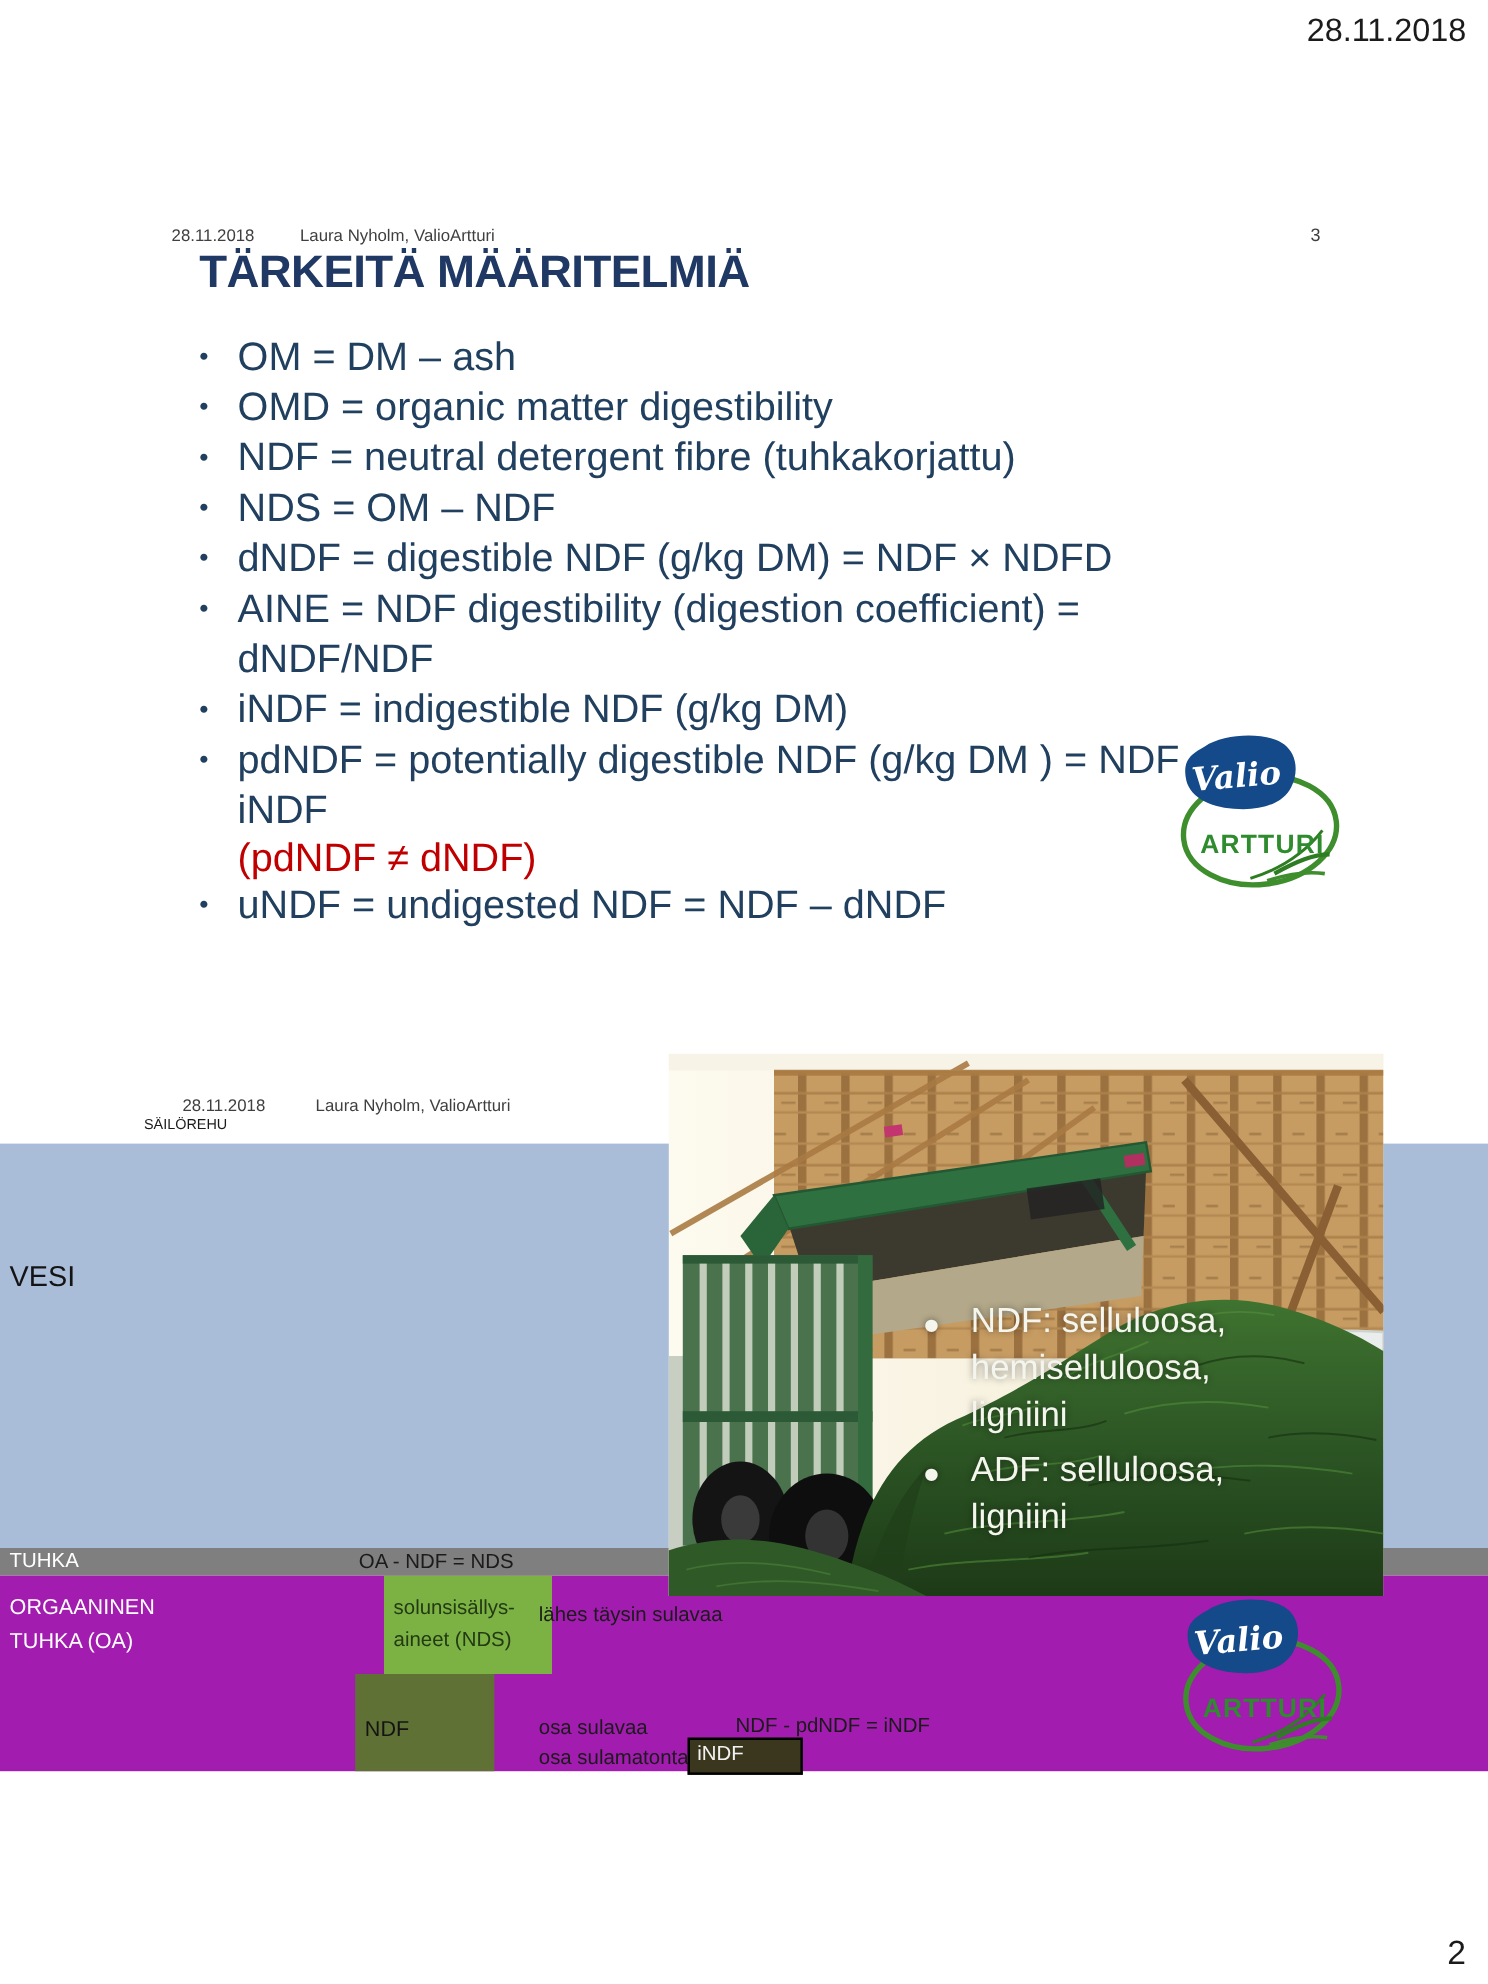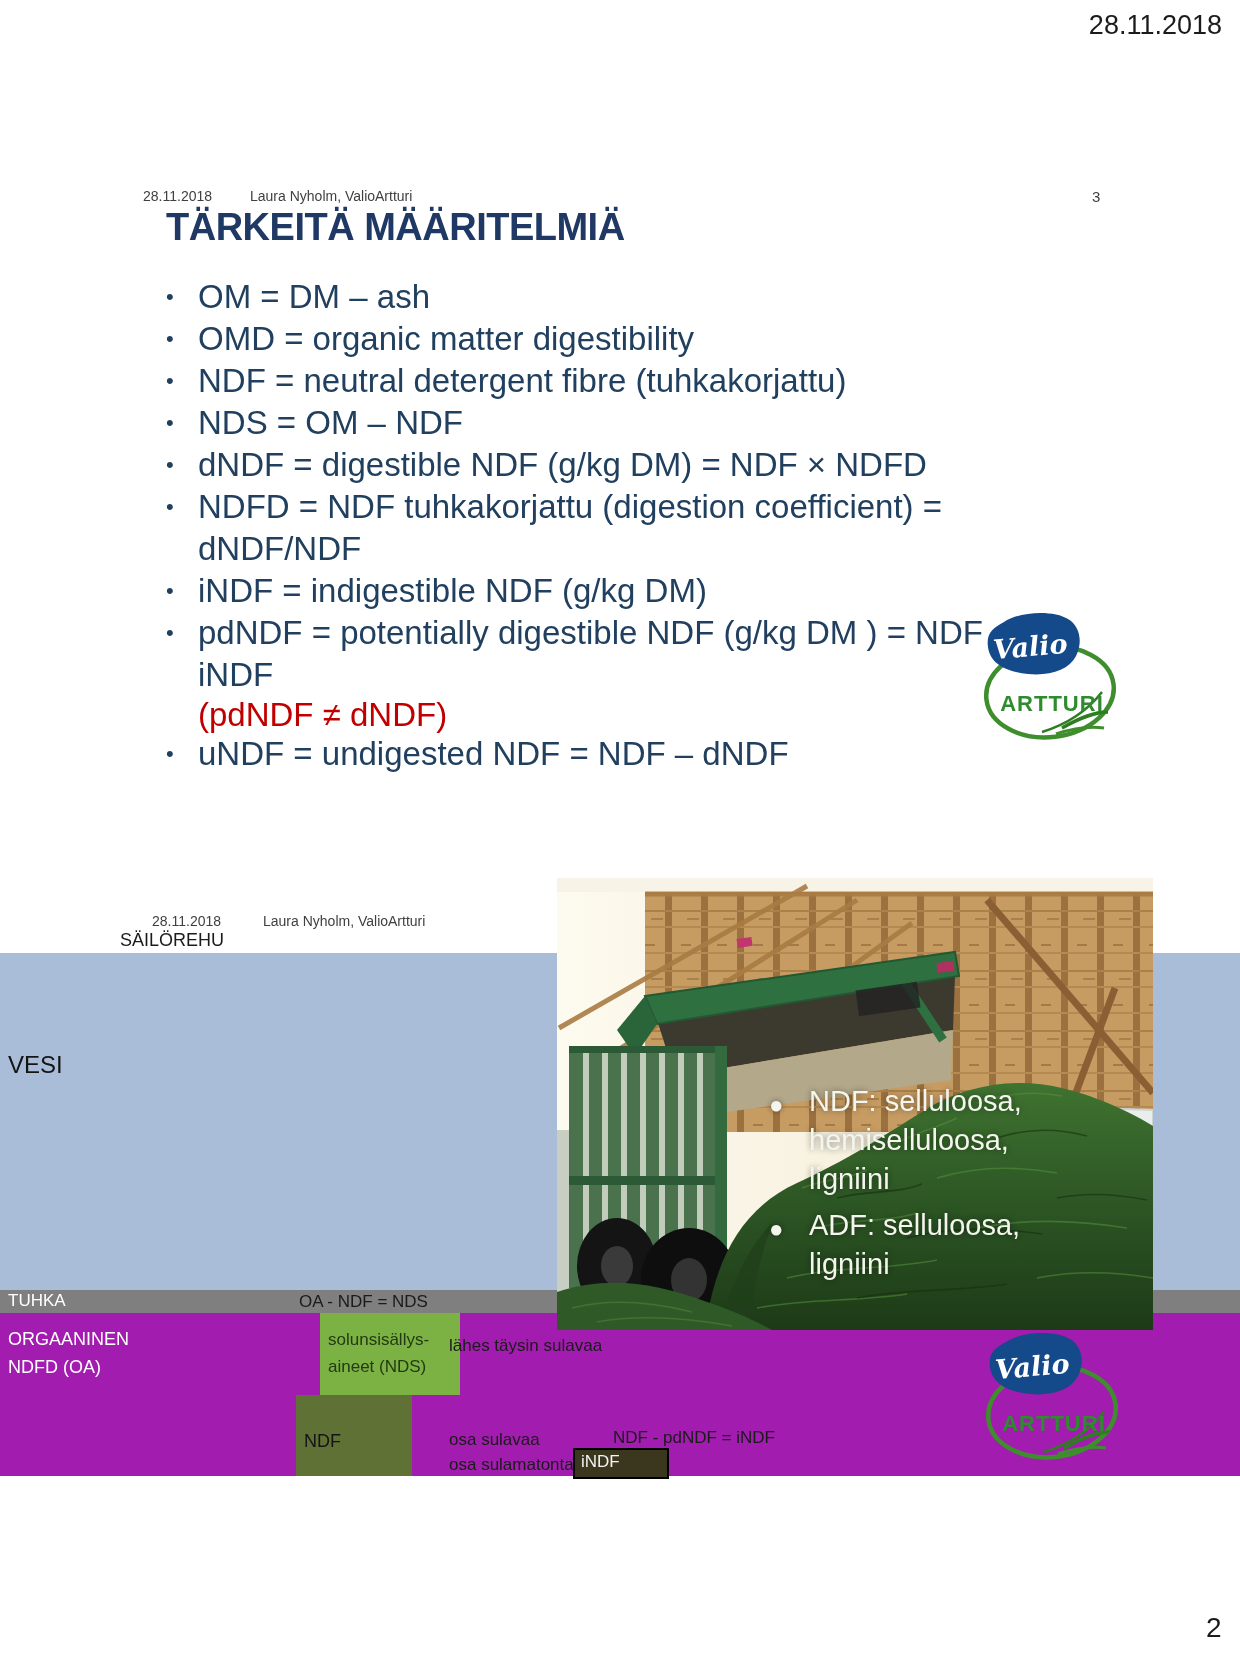--- a/index.html
+++ b/index.html
@@ -26,21 +26,21 @@
   .s1-bullets li.red-note::before{content:"";}
 
   
   .logo{width:150px;height:132px;}
   .logo1{top:612px;left:970px;}
   .logo2{top:1332px;left:972px;}
 
   
   .s2-head{top:913px;left:152px;font-size:14px;color:#3f3f3f;}
   .s2-author{top:913px;left:263px;font-size:14px;color:#3f3f3f;}
-  .s2-chart-title{top:930px;left:120px;font-size:18px;color:#1b1b1b;}
+  .s2-chart-title{top:930px;left:120px;font-size:12px;color:#1b1b1b;}
 
   .bar-left{left:125px;width:118px;}
   .seg{position:absolute;left:0;width:100%;box-sizing:border-box;}
   .seg-vesi{top:953px;height:337px;background:#a9bdd9;}
   .seg-vesi .lbl{position:absolute;left:8px;top:98px;font-size:24px;color:#141414;}
   .seg-tuhka{top:1290px;height:23px;background:#7f7f7f;}
   .seg-tuhka .lbl{position:absolute;left:8px;top:1px;font-size:17px;color:#ffffff;}
   .seg-oa{top:1313px;height:163px;background:#a21caf;}
   .seg-oa .lbl{position:absolute;left:8px;top:12px;font-size:18px;color:#ffffff;line-height:28px;}
   .seg-oa .lbl span{display:block;}
@@ -81,21 +81,21 @@
   <div class="abs s1-author">Laura Nyholm, ValioArtturi</div>
   <div class="abs s1-num">3</div>
   <h1 class="abs s1-title" style="margin:0">TÄRKEITÄ MÄÄRITELMIÄ</h1>
 
   <ul class="abs s1-bullets">
     <li>OM = DM – ash</li>
     <li>OMD = organic matter digestibility</li>
     <li>NDF = neutral detergent fibre (tuhkakorjattu)</li>
     <li>NDS = OM – NDF</li>
     <li>dNDF = digestible NDF (g/kg DM) = NDF × NDFD</li>
-    <li>NDFD = NDF tuhkakorjattu (digestion coefficient) = dNDF/NDF</li>
+    <li>AINE = NDF digestibility (digestion coefficient) = dNDF/NDF</li>
     <li>iNDF = indigestible NDF (g/kg DM)</li>
     <li>pdNDF = potentially digestible NDF (g/kg DM ) = NDF – iNDF</li>
     <li class="red-note">(pdNDF  ≠ dNDF)</li>
     <li>uNDF = undigested NDF = NDF – dNDF</li>
   </ul>
 
   <div class="abs logo logo1">
     <svg width="150" height="132" viewBox="0 0 150 132">
       <ellipse cx="80" cy="80" rx="64" ry="45" fill="none" stroke="#3e8e2e" stroke-width="4.5" transform="rotate(-7 80 80)"></ellipse>
       <path d="M72,120 C98,112 118,98 132,80" fill="none" stroke="#2e7d22" stroke-width="2.5"></path>
@@ -116,21 +116,21 @@
   <div>
     <div class="abs seg seg-vesi bar-left">
       <span class="lbl">VESI</span>
     </div>
     <div class="abs seg seg-tuhka bar-left">
       <span class="lbl">TUHKA</span>
     </div>
     <div class="abs seg seg-oa bar-left">
       <span class="lbl">
         <span>ORGAANINEN</span>
-        <span>NDFD (OA)</span>
+        <span>TUHKA (OA)</span>
       </span>
     </div>
   </div>
 
   <div class="abs formula-top">OA - NDF = NDS</div>
   <div class="abs seg-nds seg" style="left:296px;width:140px;margin-left:24px;">
     <span class="lbl">
       <span>solunsisällys-</span>
       <span>aineet (NDS)</span>
     </span>

